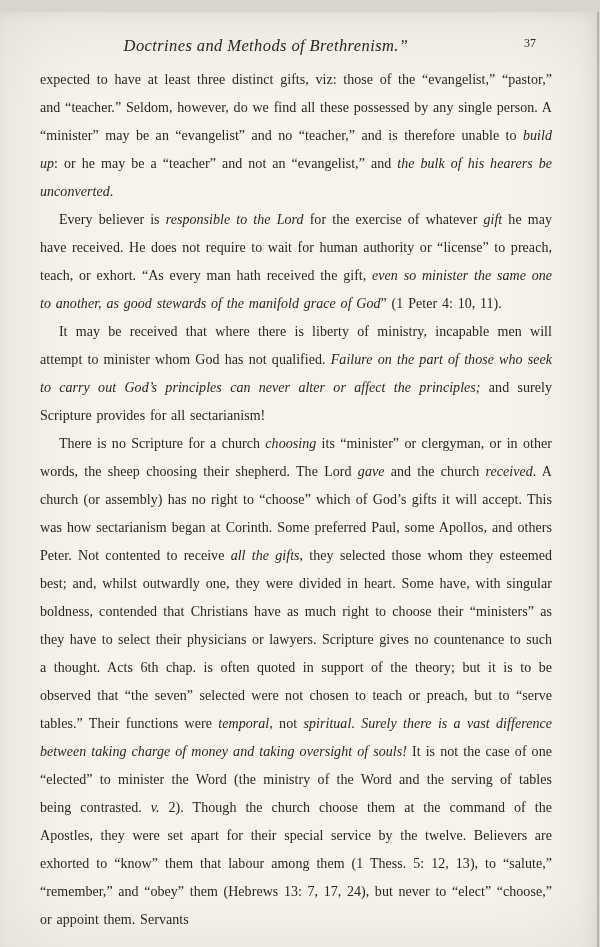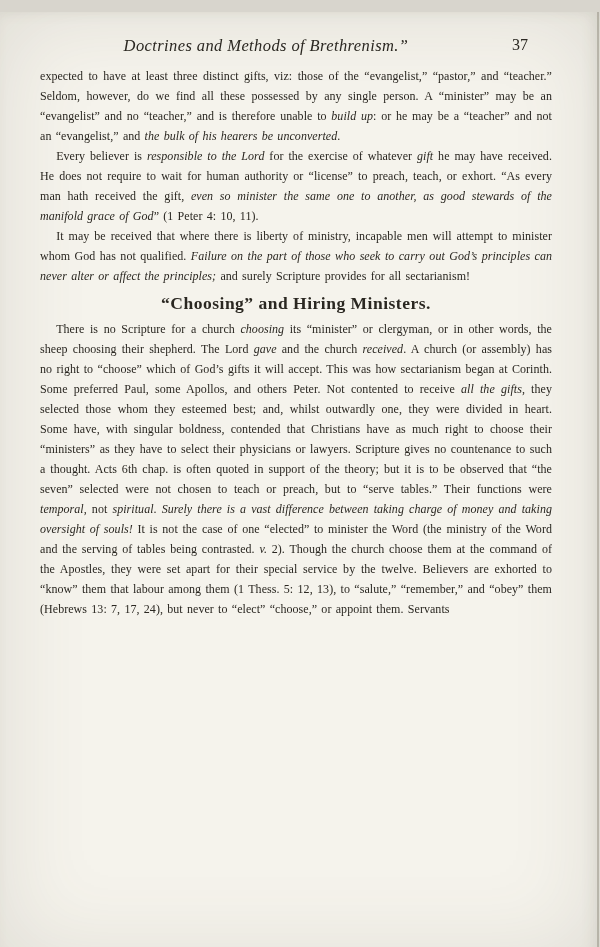--- a/index.html
+++ b/index.html
@@ -54,28 +54,28 @@
     left: 0;
     right: 60px;
     text-align: center;
     font-style: italic;
     font-size: 16.5px;
     letter-spacing: 0.4px;
     white-space: nowrap;
   }
   .page-number {
     position: absolute;
-    right: 24px;
+    right: 16px;
     top: 0;
-    font-size: 16px;
+    font-size: 12px;
   }
   #content p {
     margin: 0;
-    font-size: 12px;
-    line-height: 20px;
+    font-size: 14px;
+    line-height: 28px;
     text-align: justify;
     word-spacing: 1.2px;
     letter-spacing: 0.05px;
   }
   #content p.indent {
     text-indent: 1.35em;
   }
   #content h2 {
     margin: 7px 0 6px 0;
     font-size: 17.5px;
@@ -93,20 +93,19 @@
 <div class="page">
   <div class="header">
     <span class="running-title">Doctrines and Methods of Brethrenism.”</span>
     <span class="page-number">37</span>
   </div>
 
   <div id="content">
       <p><span>expected to have at least three distinct gifts, viz: those of the “evangelist,” “pastor,” and “teacher.”  Seldom, however, do we find all these possessed by any single person.  A “minister” may be an “evangelist” and no “teacher,” and is therefore unable to </span><span class="it">build up</span><span>: or he may be a “teacher” and not an “evangelist,” and </span><span class="it">the bulk of his hearers be unconverted</span><span>.</span></p>
       <p class="indent"><span>Every believer is </span><span class="it">responsible to the Lord</span><span> for the exercise of whatever </span><span class="it">gift</span><span> he may have received.  He does not require to wait for human authority or “license” to preach, teach, or exhort.  “As every man hath received the gift, </span><span class="it">even so minister the same one to another, as good stewards of the manifold grace of God</span><span>” (1 Peter 4: 10, 11).</span></p>
       <p class="indent"><span>It may be received that where there is liberty of ministry, incapable men will attempt to minister whom God has not qualified.  </span><span class="it">Failure on the part of those who seek to carry out God’s principles can never alter or affect the principles;</span><span> and surely Scripture provides for all sectarianism!</span></p>
-      <h2><span class="bd">“Choosing” and Hiring Ministers.</span></h2>
       <p class="indent"><span>There is no Scripture for a church </span><span class="it">choosing</span><span> its “minister” or clergyman, or in other words, the sheep choosing their shepherd. The Lord </span><span class="it">gave</span><span> and the church </span><span class="it">received</span><span>.  A church (or assembly) has no right to “choose” which of God’s gifts it will accept. This was how sectarianism began at Corinth.  Some preferred Paul, some Apollos, and others Peter.  Not contented to receive </span><span class="it">all the gifts</span><span>, they selected those whom they esteemed best; and, whilst outwardly one, they were divided in heart. Some have, with singular boldness, contended that Christians have as much right to choose their “ministers” as they have to select their physicians or lawyers.  Scripture gives no countenance to such a thought.  Acts 6th chap. is often quoted in support of the theory; but it is to be observed that “the seven” selected were not chosen to teach or preach, but to “serve tables.”  Their functions were </span><span class="it">temporal</span><span>, not </span><span class="it">spiritual</span><span>.  </span><span class="it">Surely there is a vast difference between taking charge of money and taking oversight of souls!</span><span>  It is not the case of one “elected” to minister the Word (the ministry of the Word and the serving of tables being contrasted.  </span><span class="it">v.</span><span> 2).  Though the church choose them at the command of the Apostles, they were set apart for their special service by the twelve.  Believers are exhorted to “know” them that labour among them (1 Thess. 5: 12, 13), to “salute,” “remember,” and “obey” them  (Hebrews 13: 7, 17, 24), but never to “elect” “choose,” or appoint them.  Servants</span></p>
     </div>
 
   <div class="scan-edge-bottom"></div>
   <div class="scan-edge-right"></div>
   <div class="vignette"></div>
 </div>
 
 </body></html>

